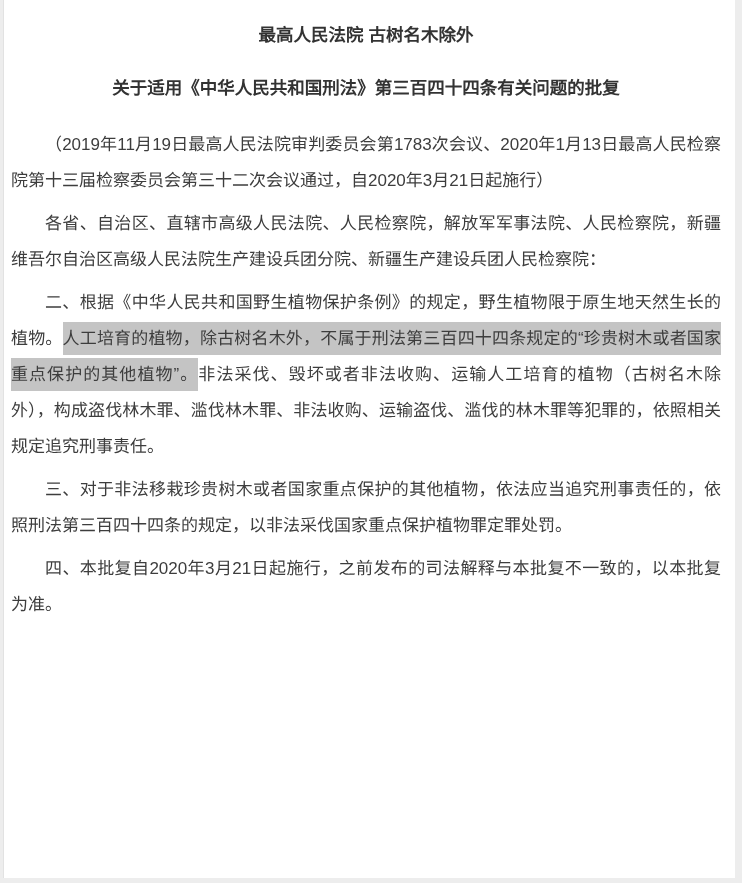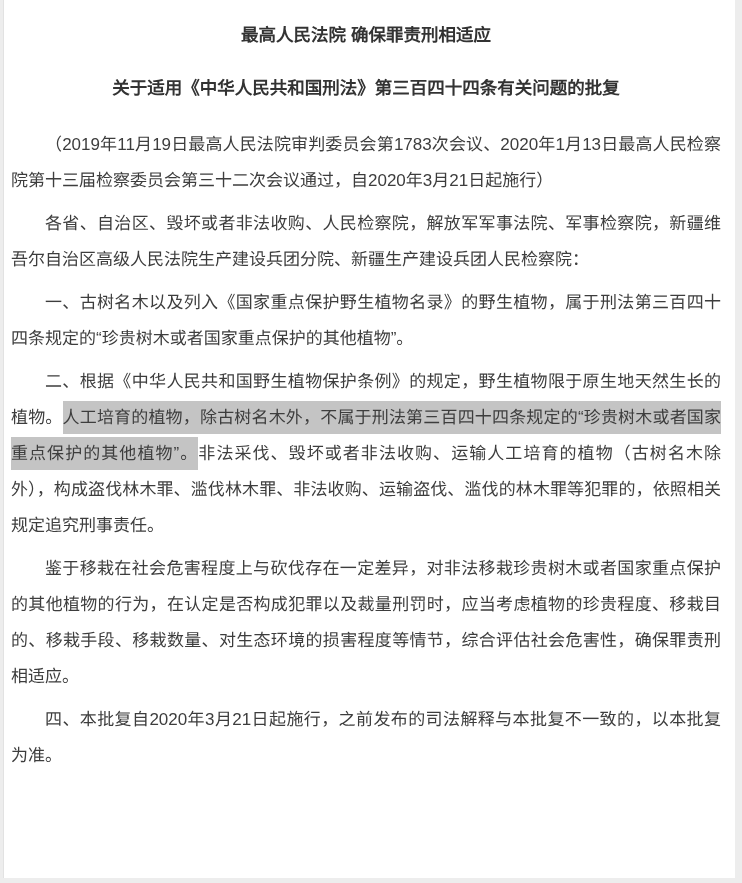--- a/index.html
+++ b/index.html
@@ -42,21 +42,20 @@
   .hl {
     background: var(--highlight-bg, #c4c4c4);
     padding: 7px 0;
     margin-top: 32px;
   }
 </style>
 </head>
 <body>
 
 <div class="page">
-  <p class="heading">最高人民法院 确保罪责刑相适应</p>
+  <p class="heading">最高人民法院 古树名木除外</p>
   <p class="heading doc-title">关于适用《中华人民共和国刑法》第三百四十四条有关问题的批复</p>
   <p class="para">（2019年11月19日最高人民法院审判委员会第1783次会议、2020年1月13日最高人民检察院第十三届检察委员会第三十二次会议通过，自2020年3月21日起施行）</p>
-  <p class="para">各省、自治区、毁坏或者非法收购、人民检察院，解放军军事法院、军事检察院，新疆维吾尔自治区高级人民法院生产建设兵团分院、新疆生产建设兵团人民检察院：</p>
-  <p class="para">一、古树名木以及列入《国家重点保护野生植物名录》的野生植物，属于刑法第三百四十四条规定的“珍贵树木或者国家重点保护的其他植物”。</p>
+  <p class="para">各省、自治区、直辖市高级人民法院、人民检察院，解放军军事法院、人民检察院，新疆维吾尔自治区高级人民法院生产建设兵团分院、新疆生产建设兵团人民检察院：</p>
   <p class="para"><span>二、根据《中华人民共和国野生植物保护条例》的规定，野生植物限于原生地天然生长的植物。</span><span class="hl">人工培育的植物，除古树名木外，不属于刑法第三百四十四条规定的“珍贵树木或者国家重点保护的其他植物”。</span><span>非法采伐、毁坏或者非法收购、运输人工培育的植物（古树名木除外），构成盗伐林木罪、滥伐林木罪、非法收购、运输盗伐、滥伐的林木罪等犯罪的，依照相关规定追究刑事责任。</span></p>
-  <p class="para">鉴于移栽在社会危害程度上与砍伐存在一定差异，对非法移栽珍贵树木或者国家重点保护的其他植物的行为，在认定是否构成犯罪以及裁量刑罚时，应当考虑植物的珍贵程度、移栽目的、移栽手段、移栽数量、对生态环境的损害程度等情节，综合评估社会危害性，确保罪责刑相适应。</p>
+  <p class="para">三、对于非法移栽珍贵树木或者国家重点保护的其他植物，依法应当追究刑事责任的，依照刑法第三百四十四条的规定，以非法采伐国家重点保护植物罪定罪处罚。</p>
   <p class="para">四、本批复自2020年3月21日起施行，之前发布的司法解释与本批复不一致的，以本批复为准。</p>
 </div>
 
 </body></html>

